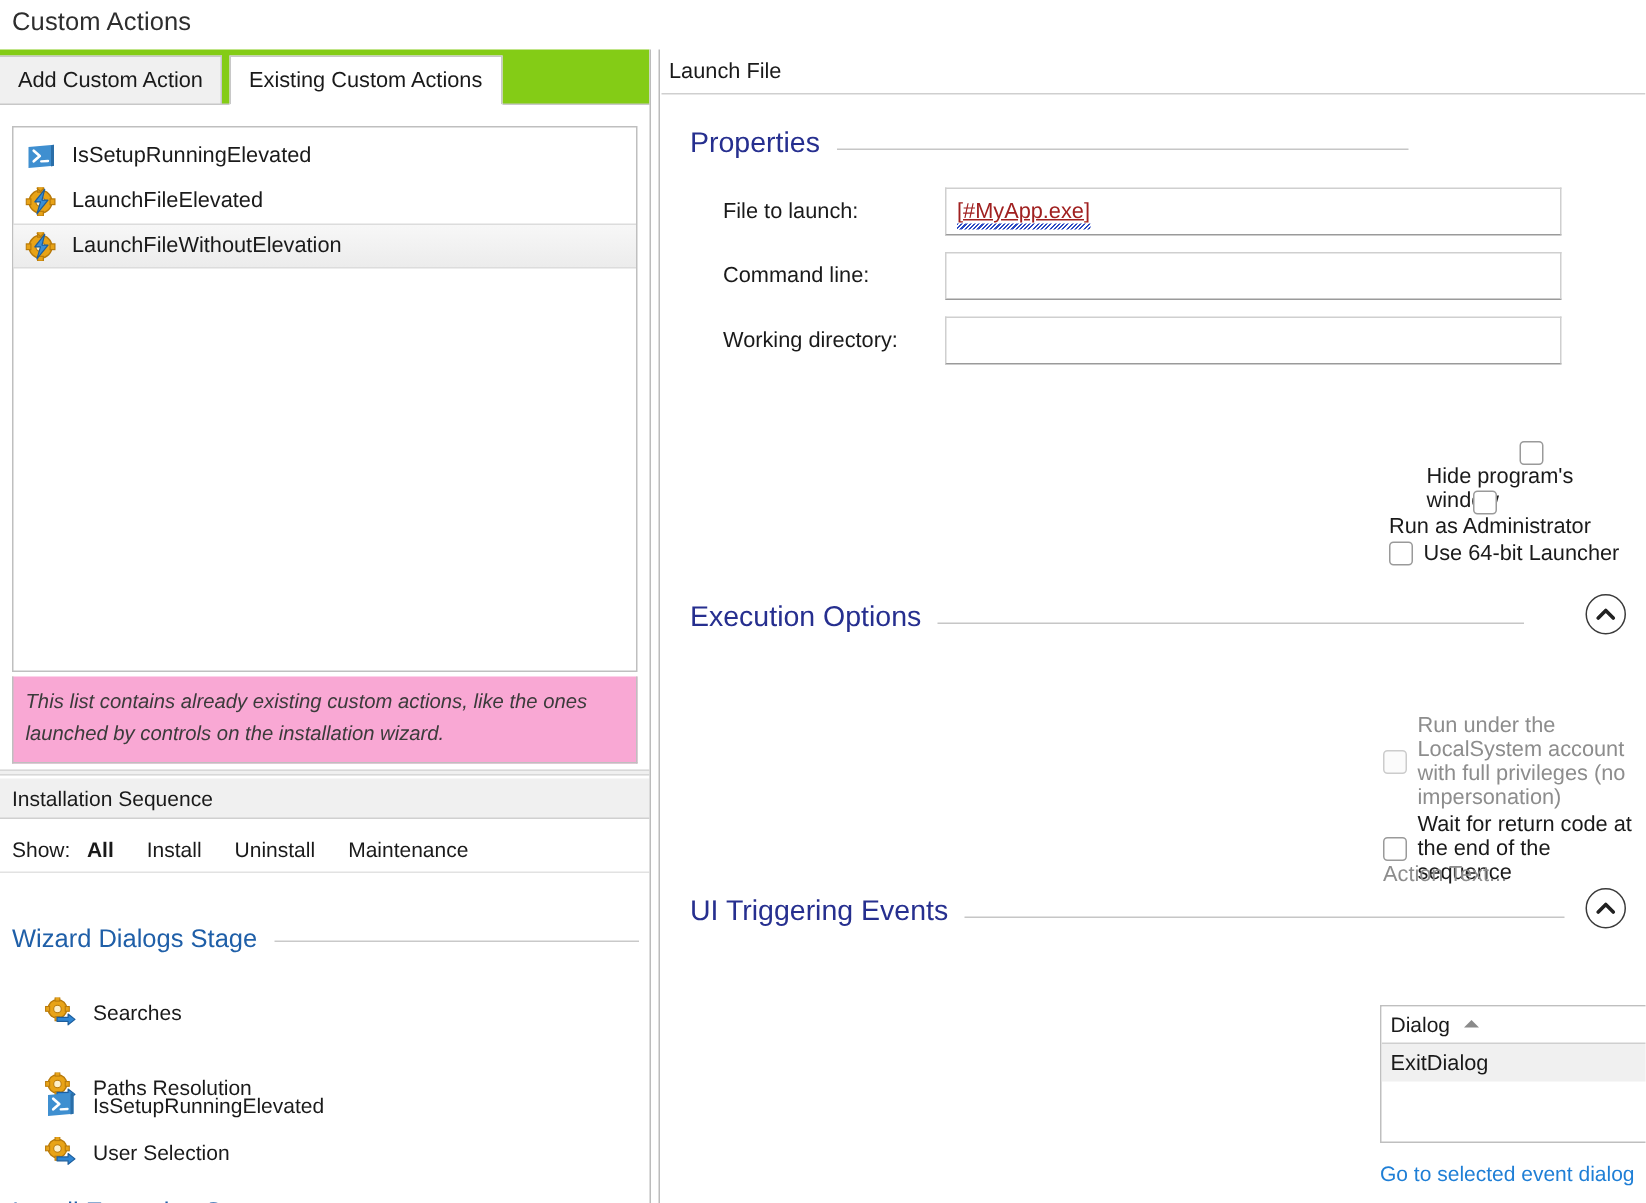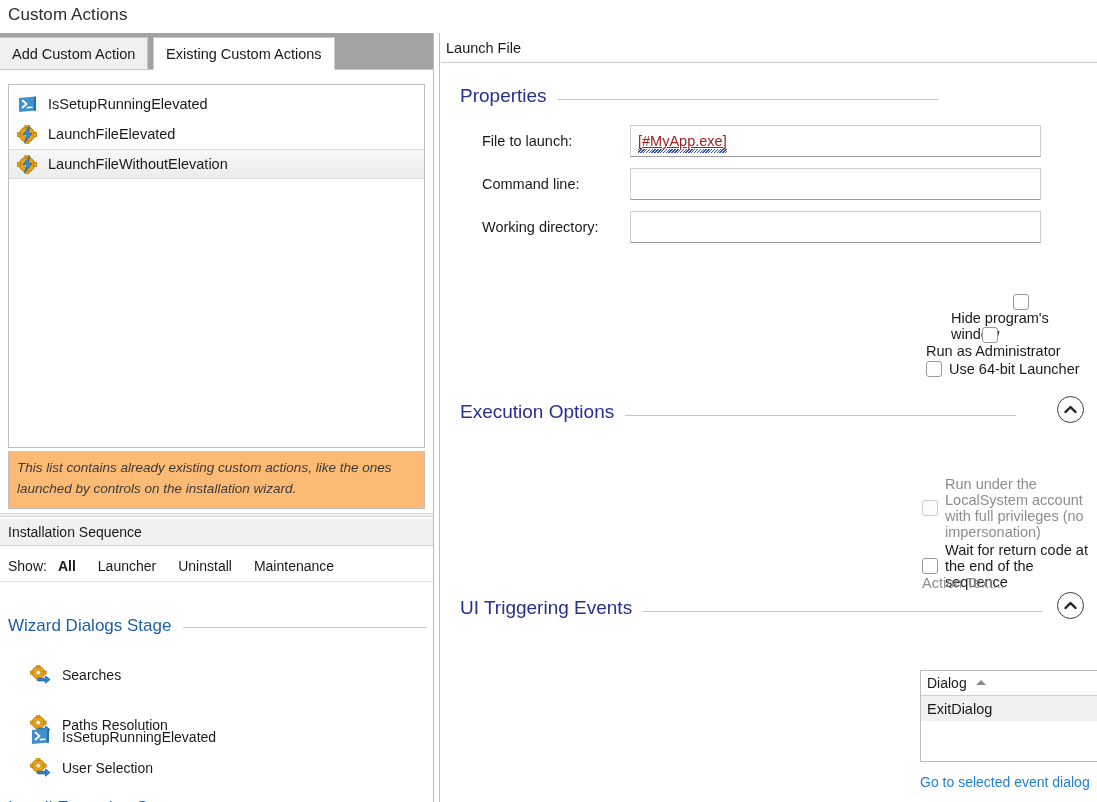--- a/index.html
+++ b/index.html
@@ -27,21 +27,21 @@
   .left-pane {
     position: absolute; left: 0; top: 33px;
     width: 433px; height: 769px;
     background: #ffffff;
   }
 
   
   .tabstrip {
     position: absolute; left: 0; top: 0;
     width: 433px; height: 37px;
-    background: #a3a3a3;
+    background: #84cc16;
     border-bottom: 1px solid #c8c8c8;
   }
   .tab {
     position: absolute; top: 4px; height: 33px;
     padding: 0 12px;
     display: flex; align-items: center;
     font-size: 14.5px; color: #1a1a1a;
     border: 1px solid #c8c8c8;
     background: #f0f0f0;
     cursor: default;
@@ -78,21 +78,21 @@
   }
   .list-item .ilabel { margin-left: 10px; }
 
   
   .ico { width: 21px; height: 19px; display: inline-block; position: relative; flex: 0 0 auto; }
 
   .hint {
     position: absolute; left: 8px; top: 418px;
     width: 417px; height: 58px;
     border: 1px solid #bfbfbf; border-top: none;
-    background: #fdba74;
+    background: #f9a8d4;
     padding: 6px 8px 0 8px;
     font-style: italic; font-size: 13.5px; color: #3b3b3b;
     line-height: 21px;
   }
 
   .seq-divider {
     position: absolute; left: 0; top: 480px;
     width: 433px; height: 4px;
     background: #f0f0f0;
     border-top: 1px solid #d8d8d8;
@@ -377,21 +377,21 @@
 
     <div class="seq-divider"></div>
 
     <div class="seq-header">
       <span>Installation Sequence</span>
     </div>
 
     <div class="show-bar">
       <span class="show-label">Show:</span>
       <span class="filter active">All</span>
-      <span class="filter">Launcher</span>
+      <span class="filter">Install</span>
       <span class="filter">Uninstall</span>
       <span class="filter">Maintenance</span>
     </div>
 
     <div class="stage-head" id="stage-wizard">
       <span>Wizard Dialogs Stage</span>
       <span class="rule"></span>
     </div>
 
     <div class="seq-item" style="top:632px;">

